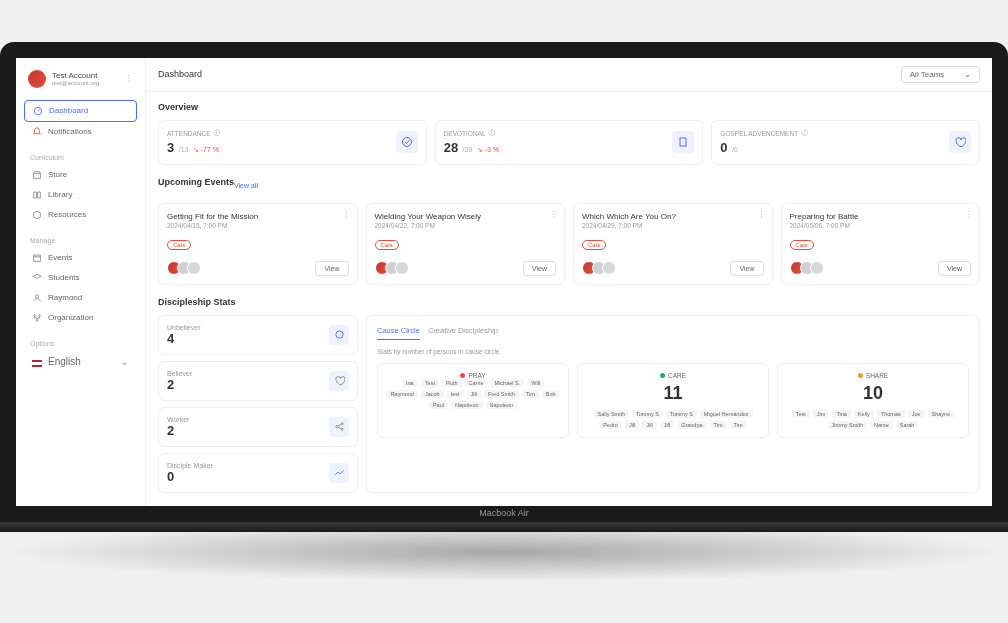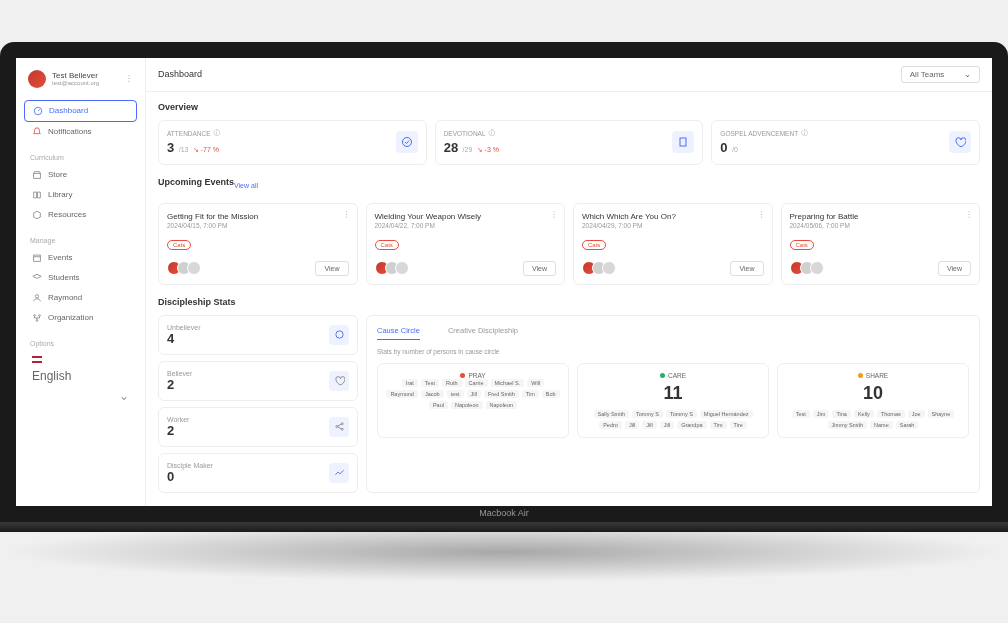--- a/index.html
+++ b/index.html
@@ -15,21 +15,21 @@
 .avatar { width: 18px; height: 18px; border-radius: 50%; background: linear-gradient(135deg, #c0392b, #e74c3c); }
 .user-info { flex: 1; }
 .user-name { font-size: 8px; color: #444; }
 .user-email { font-size: 6px; color: #999; }
 .dots { color: #999; cursor: pointer; }
 .nav-section { margin-top: 8px; }
 .nav-label { color: #aaa; font-size: 7px; padding: 4px 6px; }
 .nav-item { display: flex; align-items: center; gap: 6px; padding: 5px 8px; color: #666; border-radius: 4px; cursor: pointer; font-size: 8px; }
 .nav-item.active { border: 1px solid #4a6cf7; color: #4a6cf7; }
 .nav-icon { width: 10px; height: 10px; display: inline-block; }
-.lang-item { display: flex; align-items: flex-start; gap: 6px; padding: 5px 8px; font-size: 12px; color: #666; flex-direction: column; }
+.lang-item { display: flex; align-items: flex-end; gap: 6px; padding: 5px 8px; font-size: 10px; color: #666; }
 .flag { width: 10px; height: 7px; background: linear-gradient(#b22234 0%, #b22234 33%, #fff 33%, #fff 66%, #b22234 66%); position: relative; }
 .chev { margin-left: auto; color: #999; }
 
 .main { flex: 1; display: flex; flex-direction: column; overflow: auto; }
 .topbar { display: flex; justify-content: space-between; align-items: center; padding: 8px 12px; border-bottom: 1px solid #eee; }
 .topbar-title { font-size: 9px; font-weight: 500; color: #333; }
 .team-select { font-size: 8px; color: #666; border: 1px solid #ddd; border-radius: 3px; padding: 3px 8px; display: flex; align-items: center; gap: 20px; cursor: pointer; }
 .content { padding: 10px 12px; }
 .section-title { font-size: 9px; font-weight: 600; color: #333; margin-bottom: 8px; }
 .section-header { display: flex; justify-content: flex-start; align-items: center; margin-bottom: 8px; }
@@ -58,21 +58,21 @@
 .card-dots { position: absolute; right: 6px; top: 6px; color: #aaa; cursor: pointer; font-size: 8px; }
 
 .disc-row { display: flex; gap: 8px; }
 .disc-left { width: 200px; display: flex; flex-direction: column; gap: 6px; }
 .disc-mini { border: 1px solid #eee; border-radius: 6px; padding: 8px; position: relative; }
 .disc-mini-label { font-size: 7px; color: #999; }
 .disc-mini-val { font-size: 13px; font-weight: 600; color: #333; }
 .disc-mini-icon { position: absolute; right: 8px; top: 50%; transform: translateY(-50%); width: 20px; height: 20px; background: #eef2ff; border-radius: 4px; display: flex; align-items: center; justify-content: center; }
 
 .disc-right { flex: 1; border: 1px solid #eee; border-radius: 6px; padding: 10px; }
-.tabs { display: flex; gap: 28px; margin-bottom: 8px; }
+.tabs { display: flex; gap: 8px; margin-bottom: 8px; }
 .tab { font-size: 7.5px; color: #999; padding-bottom: 4px; cursor: pointer; }
 .tab.active { color: #4a6cf7; border-bottom: 1px solid #4a6cf7; }
 .cc-title { font-size: 8.5px; color: #333; }
 .cc-sub { font-size: 6.5px; color: #999; margin-bottom: 8px; }
 .cc-row { display: flex; gap: 8px; }
 .cc-card { flex: 1; border: 1px solid #eee; border-radius: 6px; padding: 8px; text-align: center; }
 .cc-label { font-size: 6.5px; color: #666; display: flex; align-items: center; justify-content: center; gap: 3px; }
 .cc-dot { width: 5px; height: 5px; border-radius: 50%; display: inline-block; }
 .cc-num { font-size: 18px; font-weight: 700; color: #333; margin: 4px 0 6px; }
 .cc-chips { display: flex; flex-wrap: wrap; gap: 3px; justify-content: center; }
@@ -81,21 +81,21 @@
 </style>
 </head>
 <body>
 
 <div class="laptop">
   <div class="screen">
     <div class="sidebar">
       <div class="user-row">
         <div class="avatar"></div>
         <div class="user-info">
-          <div class="user-name">Test Believer</div>
+          <div class="user-name">Test Account</div>
           <div class="user-email">test@account.org</div>
         </div>
         <div class="dots">⋮</div>
       </div>
 
       <div class="nav-section">
         <div class="nav-item active">
           <span class="nav-icon">
               <svg viewBox="0 0 24 24" width="10" height="10" fill="none" stroke="#4a6cf7" stroke-width="2">
                 <circle cx="12" cy="12" r="9"></circle>

